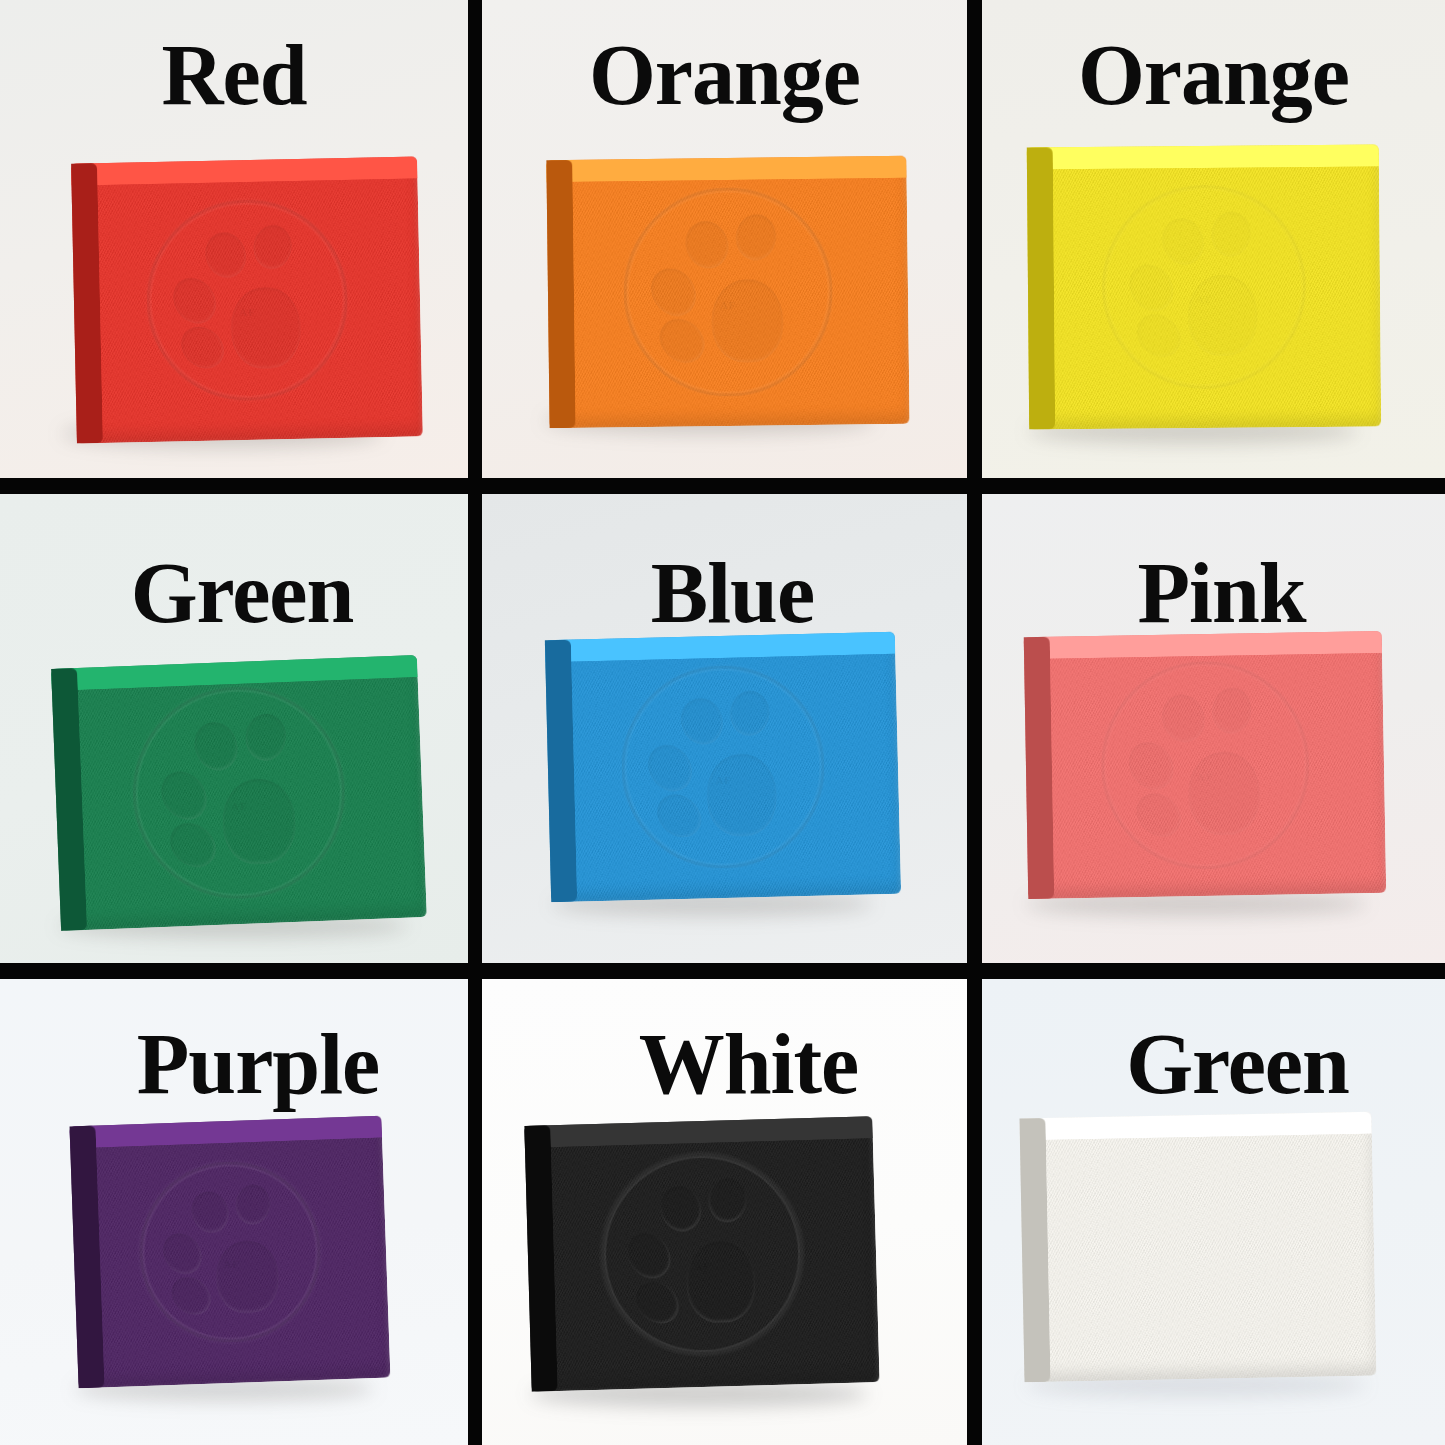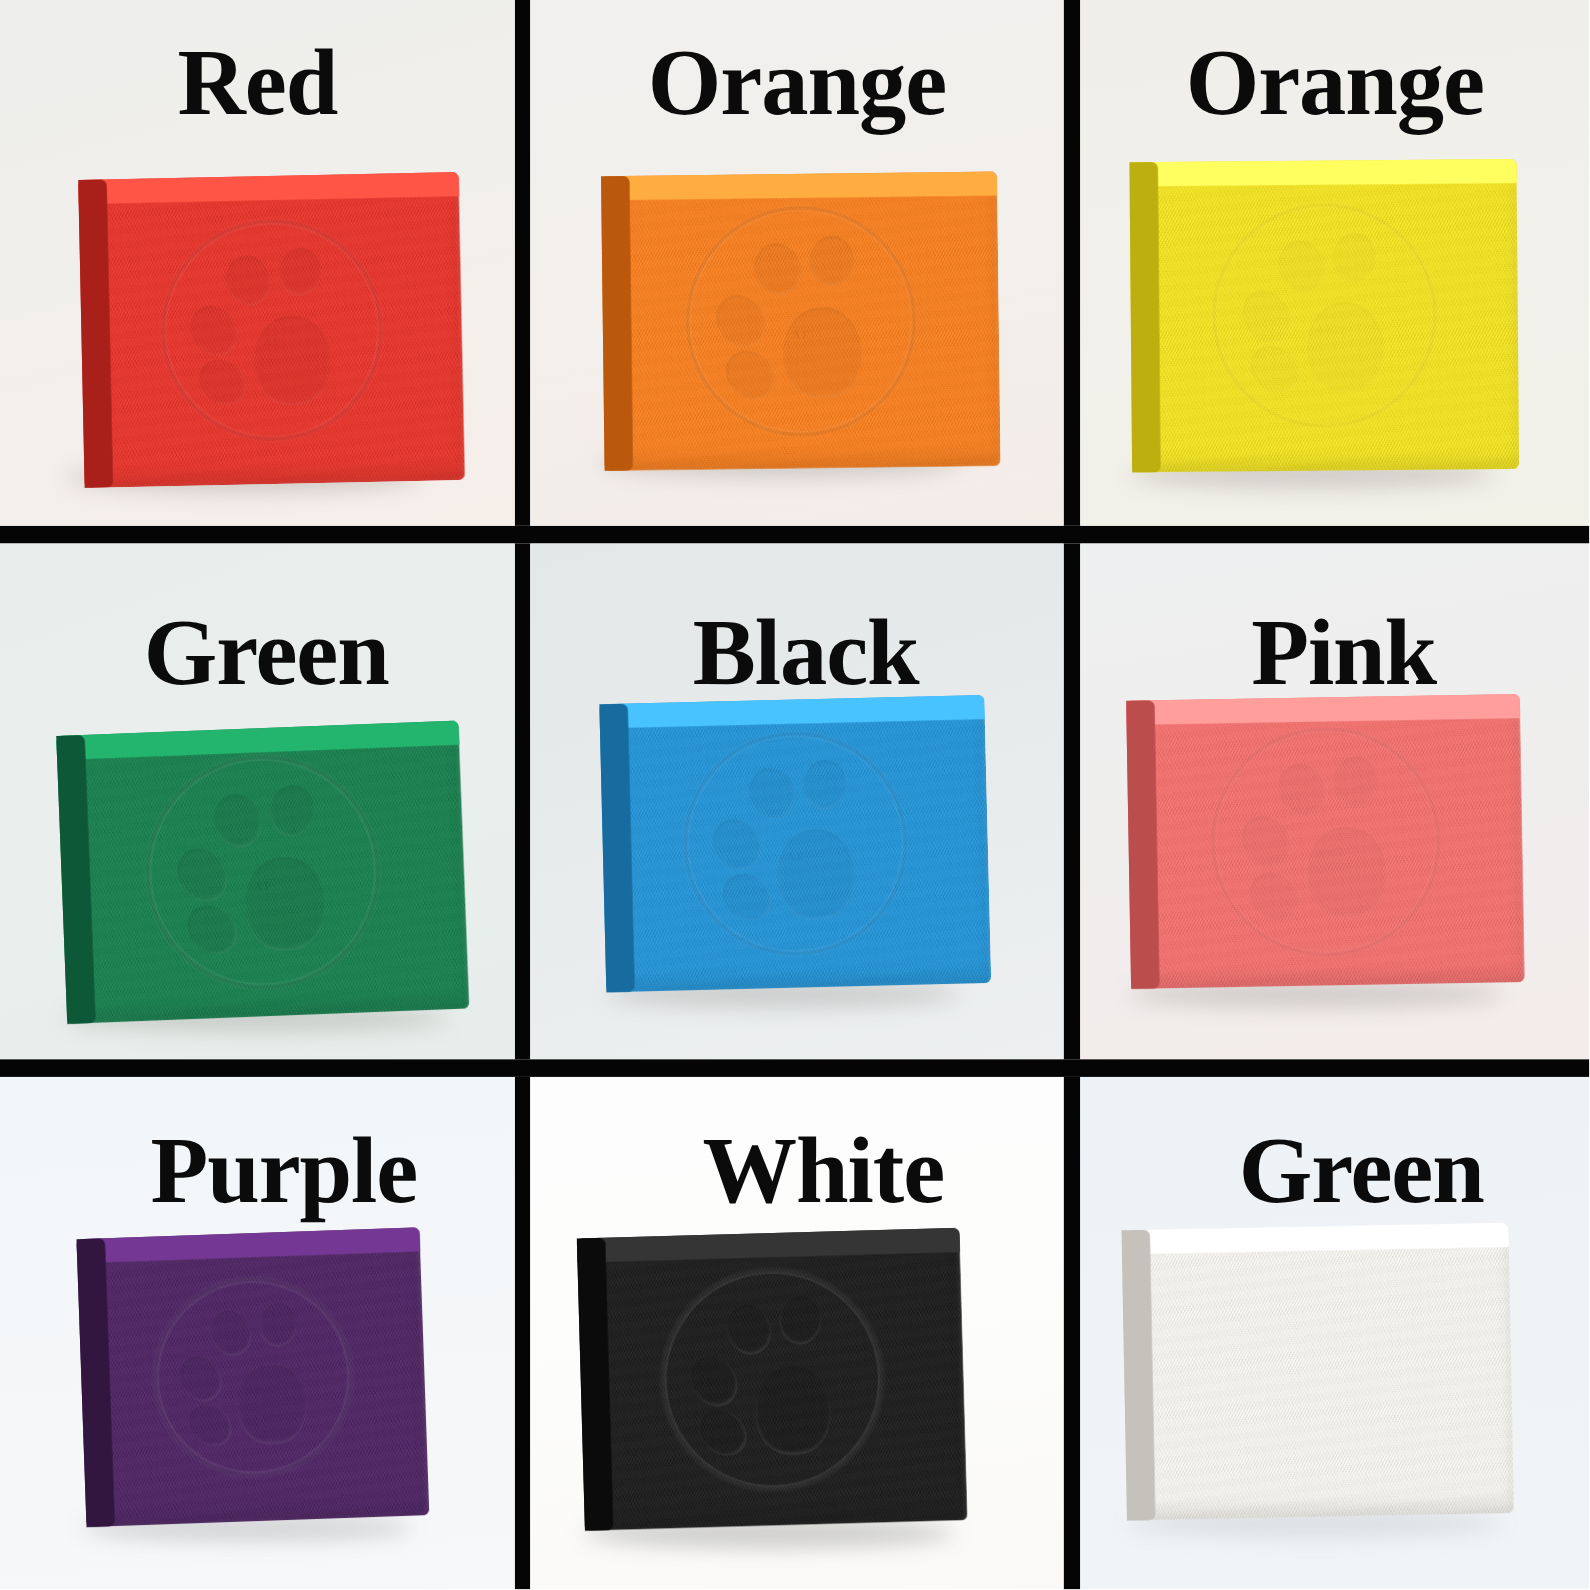--- a/index.html
+++ b/index.html
@@ -253,21 +253,21 @@
           <div class="face top" style="background-color:#1E9B5F;"></div>
           <div class="face side" style="background-color:#0F6640;"></div>
         </div>
       </div>
     </div>
 
     <div class="divider-v"></div>
 
     <div class="cell row2">
       <div class="bg bg-blue"></div>
-      <div class="label">Black</div>
+      <div class="label">Blue</div>
       <div class="swatch-wrap">
         <div class="shadow" style="left:70px;top:398px;width:320px;height:24px;"></div>
         <div class="plaque" style="left:66px;top:142px;width:350px;height:262px;transform:rotate(-1.4deg);">
           <div class="face front" style="background-color:#2394D8;">
             <div class="logo" style="opacity:0.28;">
               <div class="pad t1"></div>
               <div class="pad t2"></div>
               <div class="pad t3"></div>
               <div class="pad t4"></div>
               <div class="pad main"></div>

